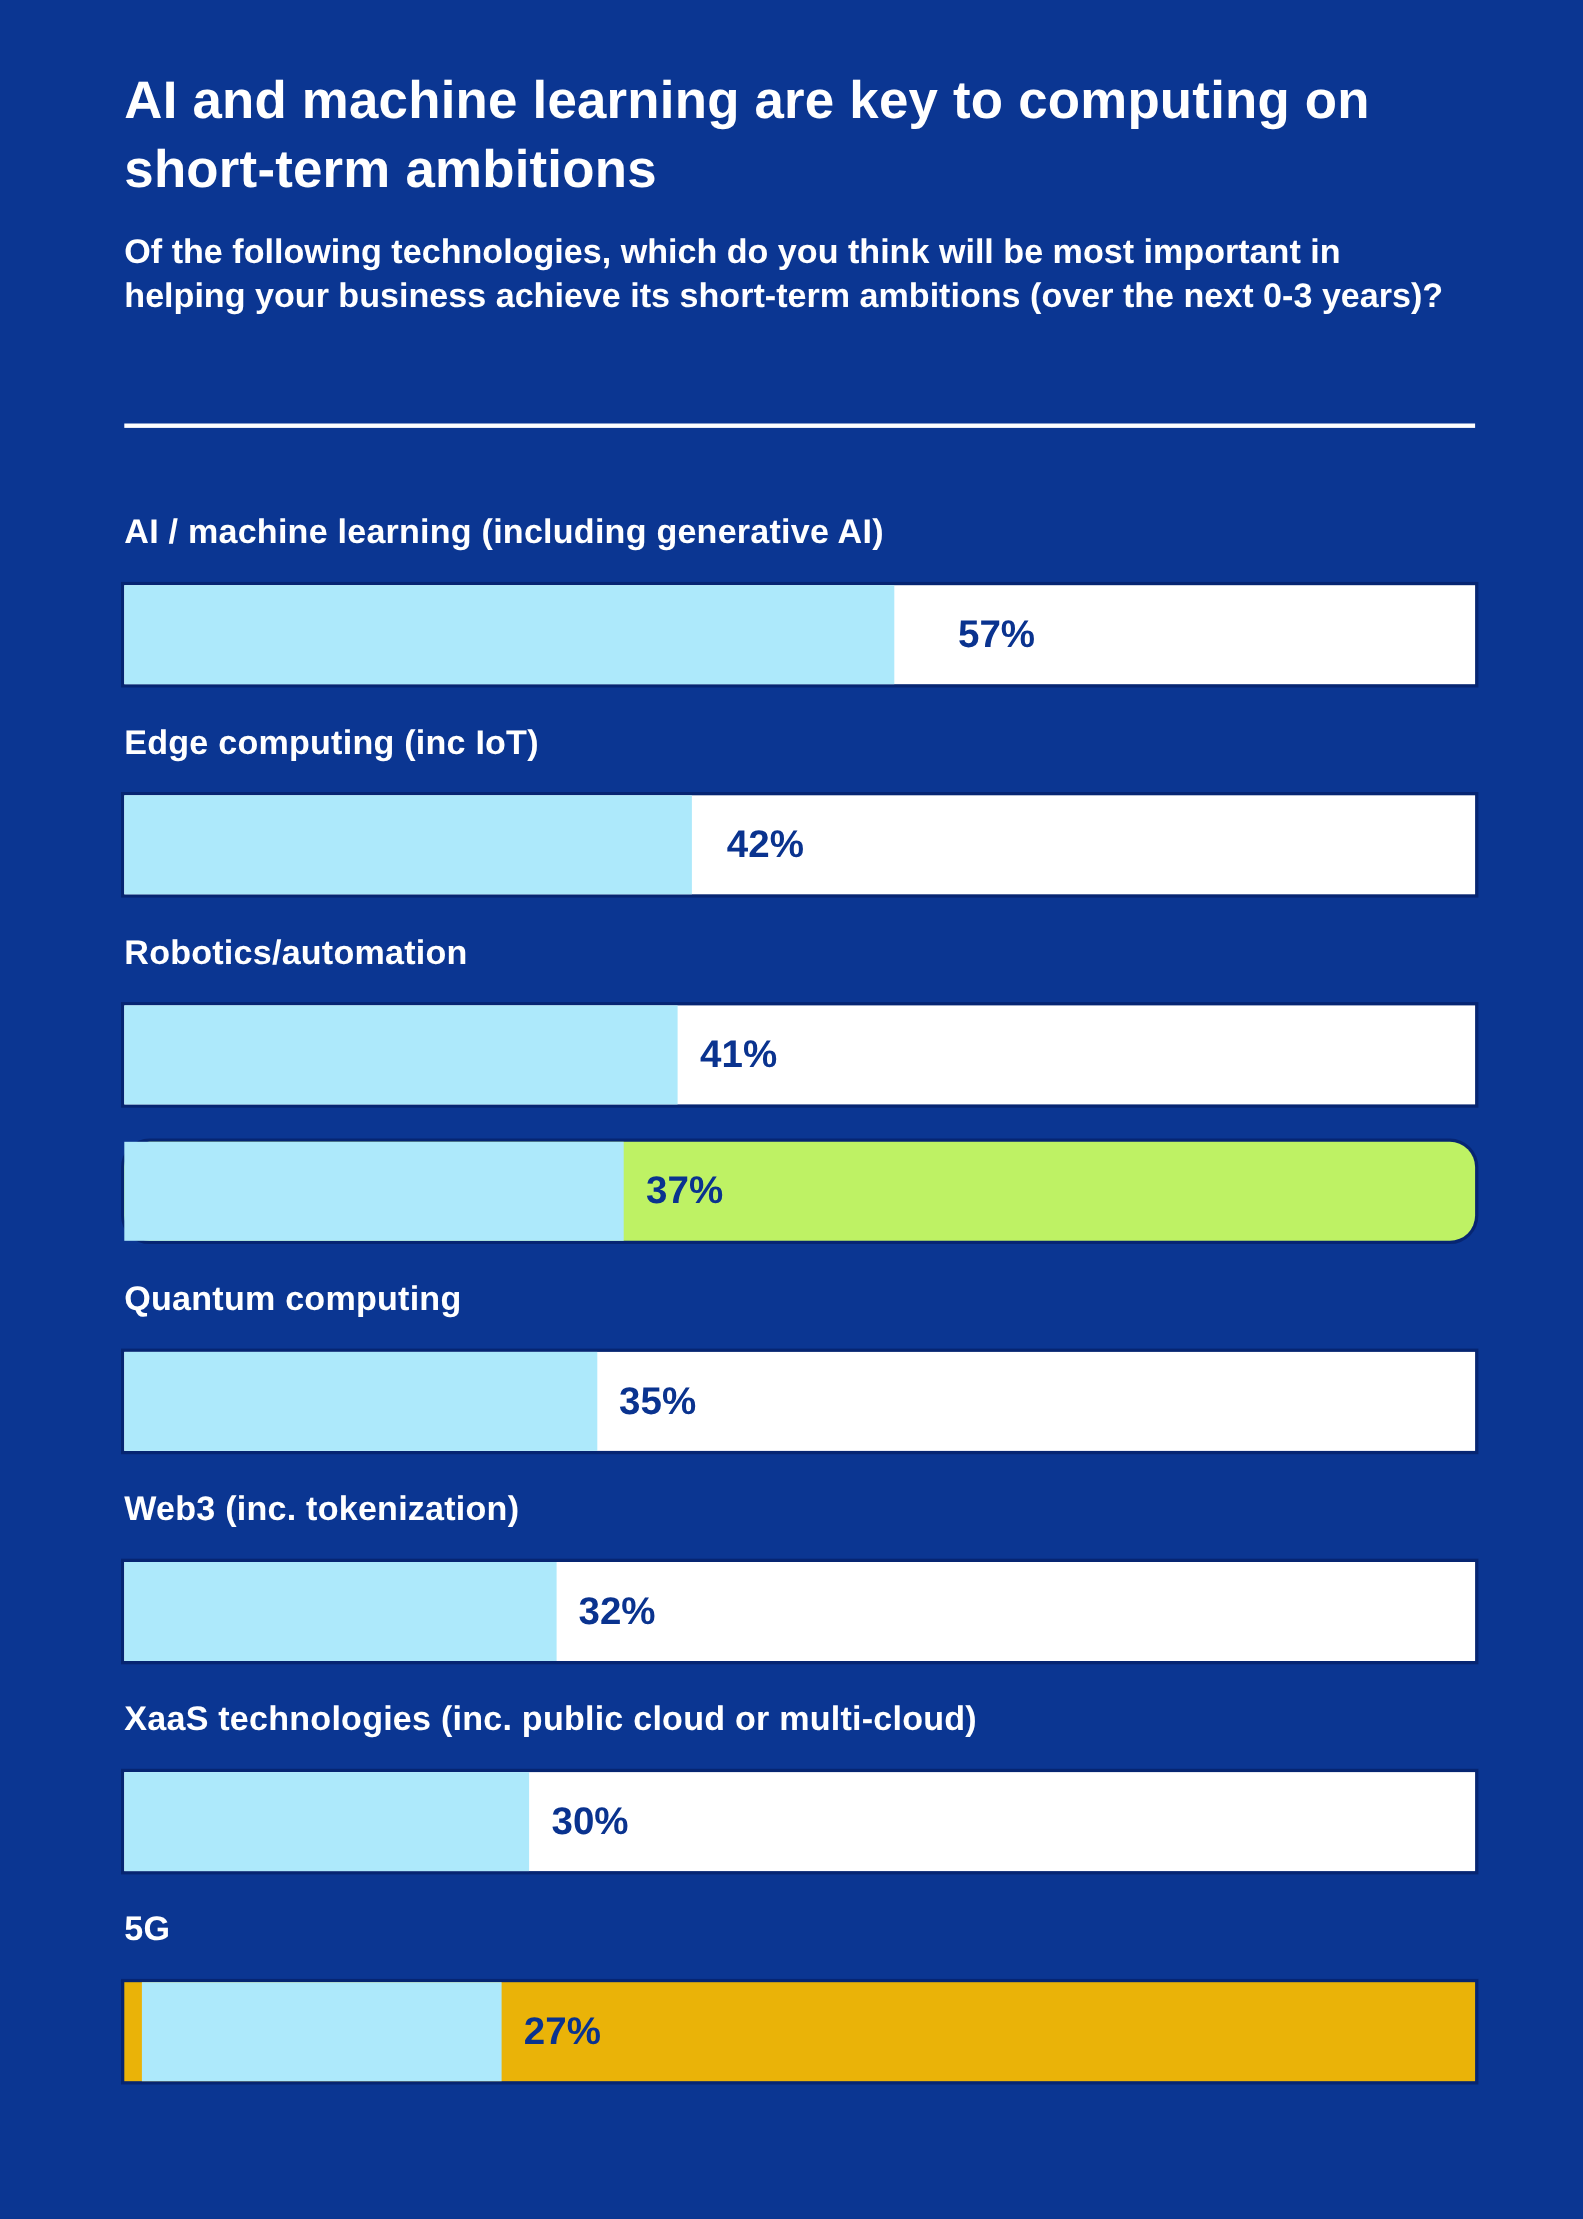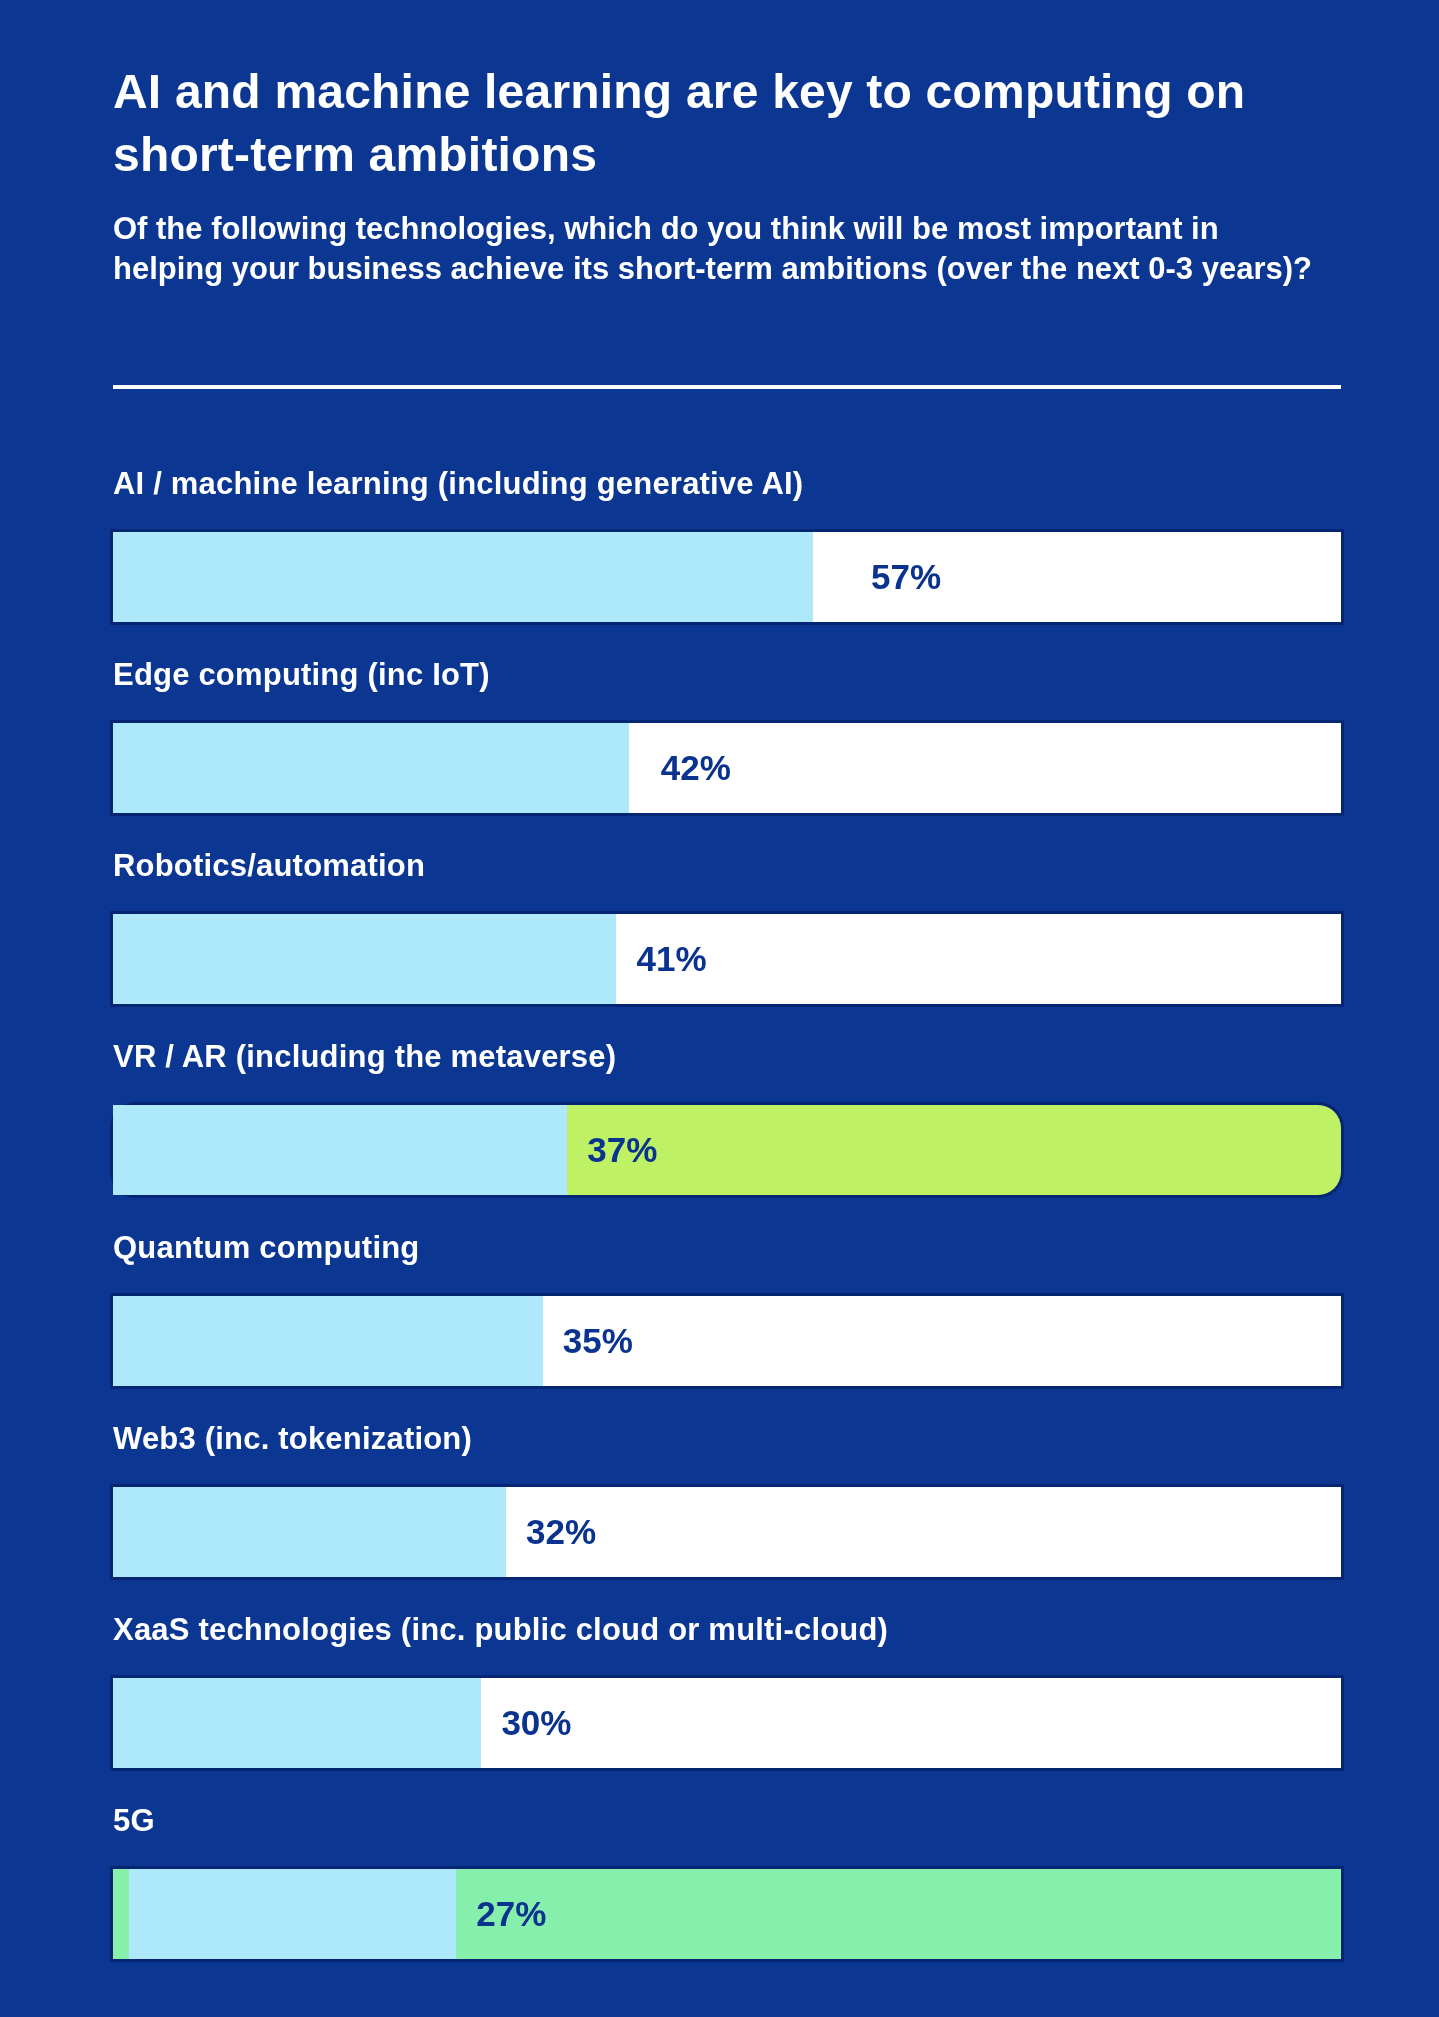--- a/index.html
+++ b/index.html
@@ -94,21 +94,20 @@
           </div>
         </div>
         <div class="bar-row">
           <div class="bar-label" style="color: rgb(255, 255, 255);">Robotics/automation</div>
           <div class="bar-track" style="background: rgb(255, 255, 255);">
             <div class="bar-fill" style="background: rgb(173, 233, 251); width: 41%;"></div>
             <div class="bar-value" style="color: rgb(10, 51, 143);">41%</div>
           </div>
         </div>
         <div class="bar-row">
-          <div class="bar-label" style="color: rgb(255, 255, 255);">VR / AR (including the metaverse)</div>
           <div class="bar-track" style="background: #bef264; border-radius: 23px;">
             <div class="bar-fill" style="background: rgb(173, 233, 251); width: 37%;"></div>
             <div class="bar-value" style="color: rgb(10, 51, 143);">37%</div>
           </div>
         </div>
         <div class="bar-row">
           <div class="bar-label" style="color: rgb(255, 255, 255);">Quantum computing</div>
           <div class="bar-track" style="background: rgb(255, 255, 255); text-align: right;">
             <div class="bar-fill" style="background: rgb(173, 233, 251); width: 35%;"></div>
             <div class="bar-value" style="color: rgb(10, 51, 143);">35%</div>
@@ -123,20 +122,20 @@
         </div>
         <div class="bar-row">
           <div class="bar-label" style="color: rgb(255, 255, 255);">XaaS technologies (inc. public cloud or multi-cloud)</div>
           <div class="bar-track" style="background: rgb(255, 255, 255);">
             <div class="bar-fill" style="background: rgb(173, 233, 251); width: 30%;"></div>
             <div class="bar-value" style="color: rgb(10, 51, 143);">30%</div>
           </div>
         </div>
         <div class="bar-row">
           <div class="bar-label" style="color: rgb(255, 255, 255);">5G</div>
-          <div class="bar-track" style="background: #86efac; padding-left: 16px;">
+          <div class="bar-track" style="background: #eab308; padding-left: 16px;">
             <div class="bar-fill" style="background: rgb(173, 233, 251); width: 27%;"></div>
             <div class="bar-value" style="color: rgb(10, 51, 143);">27%</div>
           </div>
         </div>
       </div>
   </div>
 </div>
 
 </body></html>

